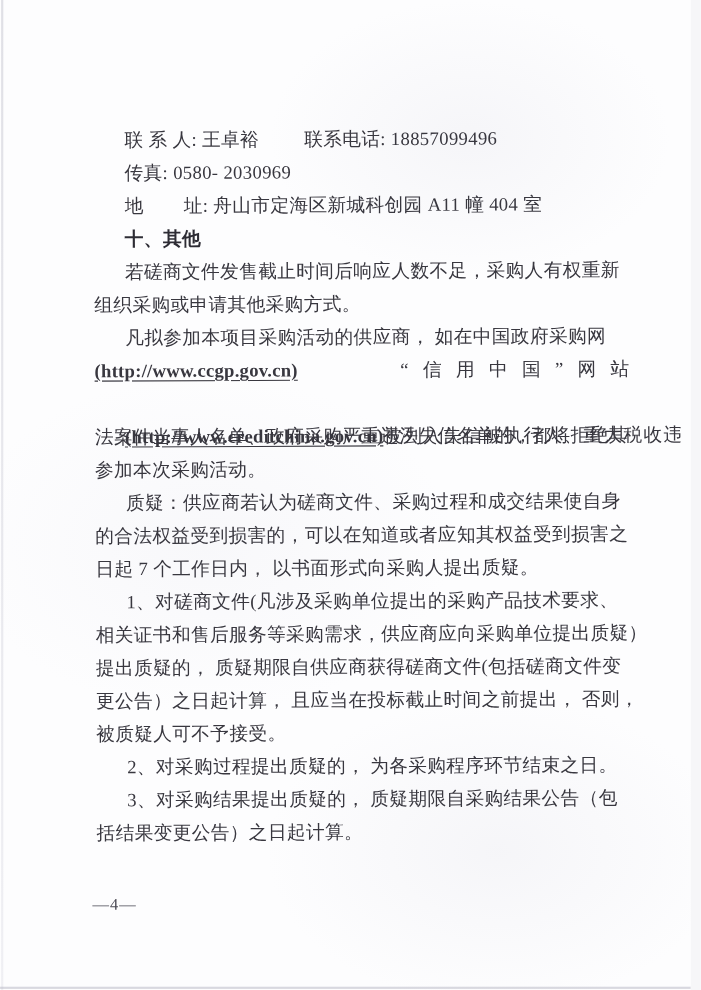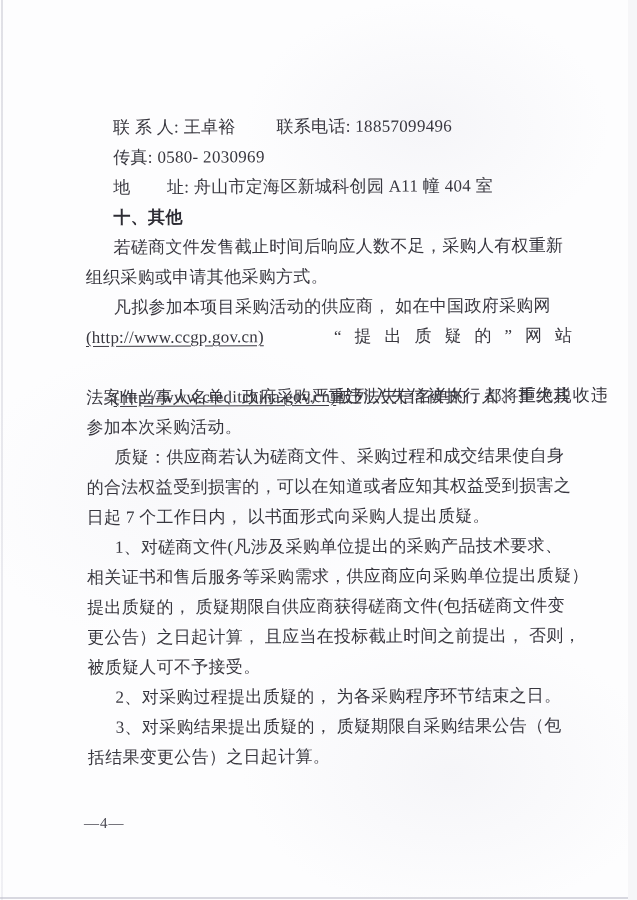--- a/index.html
+++ b/index.html
@@ -60,20 +60,21 @@
     color: #2d2c34;
   }
   .line.split {
     display: flex;
     justify-content: space-between;
   }
   .url {
     text-decoration: underline;
     text-underline-offset: 3px;
     letter-spacing: 0.2px;
+    font-weight: bold;
   }
   .spread {
     letter-spacing: 13px;
     margin-right: -13px;
   }
   .rest-tight {
     letter-spacing: 1.2px;
   }
   .footer-page-number {
     position: absolute;
@@ -98,21 +99,21 @@
   <div class="doc-body">
     <div class="line indent">联 系 人: 王卓裕         联系电话: 18857099496</div>
     <div class="line indent">传真: 0580- 2030969</div>
     <div class="line indent">地        址: 舟山市定海区新城科创园 A11 幢 404 室</div>
     <div class="line indent bold">十、其他</div>
     <div class="line indent">若磋商文件发售截止时间后响应人数不足，采购人有权重新</div>
     <div class="line">组织采购或申请其他采购方式。</div>
     <div class="line indent">凡拟参加本项目采购活动的供应商， 如在中国政府采购网</div>
     <div class="line split">
       <span class="url">(http://www.ccgp.gov.cn)</span>
-      <span class="spread">“提出质疑的”网站</span>
+      <span class="spread">“信用中国”网站</span>
     </div>
     <div class="line">
       <span class="url">(http://www.creditchina.gov.cn)</span><span class="rest-tight">被列入失信被执行人、重大税收违</span>
     </div>
     <div class="line">法案件当事人名单、政府采购严重违法失信名单的，都将拒绝其</div>
     <div class="line">参加本次采购活动。</div>
     <div class="line indent">质疑：供应商若认为磋商文件、采购过程和成交结果使自身</div>
     <div class="line">的合法权益受到损害的，可以在知道或者应知其权益受到损害之</div>
     <div class="line">日起 7 个工作日内， 以书面形式向采购人提出质疑。</div>
     <div class="line indent">1、对磋商文件(凡涉及采购单位提出的采购产品技术要求、</div>

